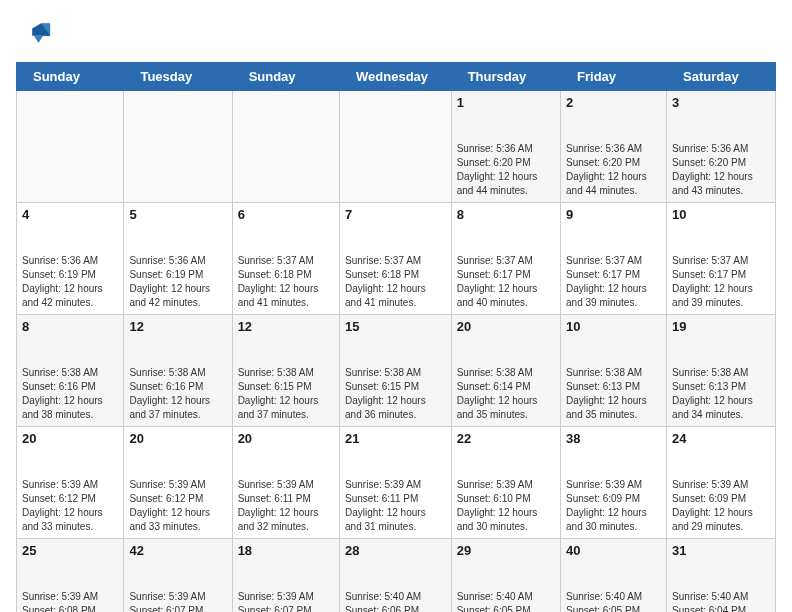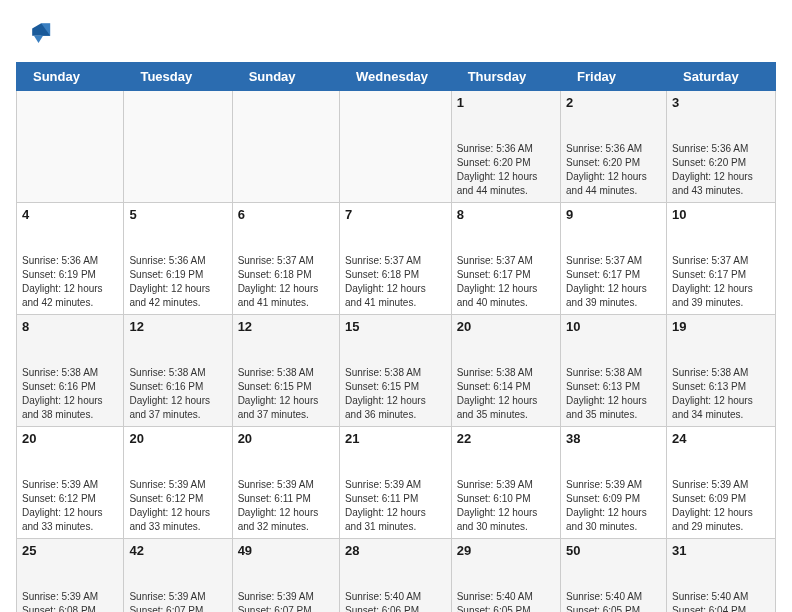--- a/index.html
+++ b/index.html
@@ -312,42 +312,42 @@
 and 28 minutes.</div>
         </td>
         <td>
           <span class="day-number">42</span>
           <div class="day-info" style="white-space: pre-line;">Sunrise: 5:39 AM
 Sunset: 6:07 PM
 Daylight: 12 hours
 and 28 minutes.</div>
         </td>
         <td>
-          <span class="day-number">49</span>
+          <span class="day-number">18</span>
           <div class="day-info" style="white-space: pre-line;">Sunrise: 5:39 AM
 Sunset: 6:07 PM
 Daylight: 12 hours
 and 27 minutes.</div>
         </td>
         <td>
           <span class="day-number">28</span>
           <div class="day-info" style="white-space: pre-line;">Sunrise: 5:40 AM
 Sunset: 6:06 PM
 Daylight: 12 hours
 and 26 minutes.</div>
         </td>
         <td>
           <span class="day-number">29</span>
           <div class="day-info" style="white-space: pre-line;">Sunrise: 5:40 AM
 Sunset: 6:05 PM
 Daylight: 12 hours
 and 25 minutes.</div>
         </td>
         <td>
-          <span class="day-number">50</span>
+          <span class="day-number">40</span>
           <div class="day-info" style="white-space: pre-line;">Sunrise: 5:40 AM
 Sunset: 6:05 PM
 Daylight: 12 hours
 and 25 minutes.</div>
         </td>
         <td>
           <span class="day-number">31</span>
           <div class="day-info" style="white-space: pre-line;">Sunrise: 5:40 AM
 Sunset: 6:04 PM
 Daylight: 12 hours

